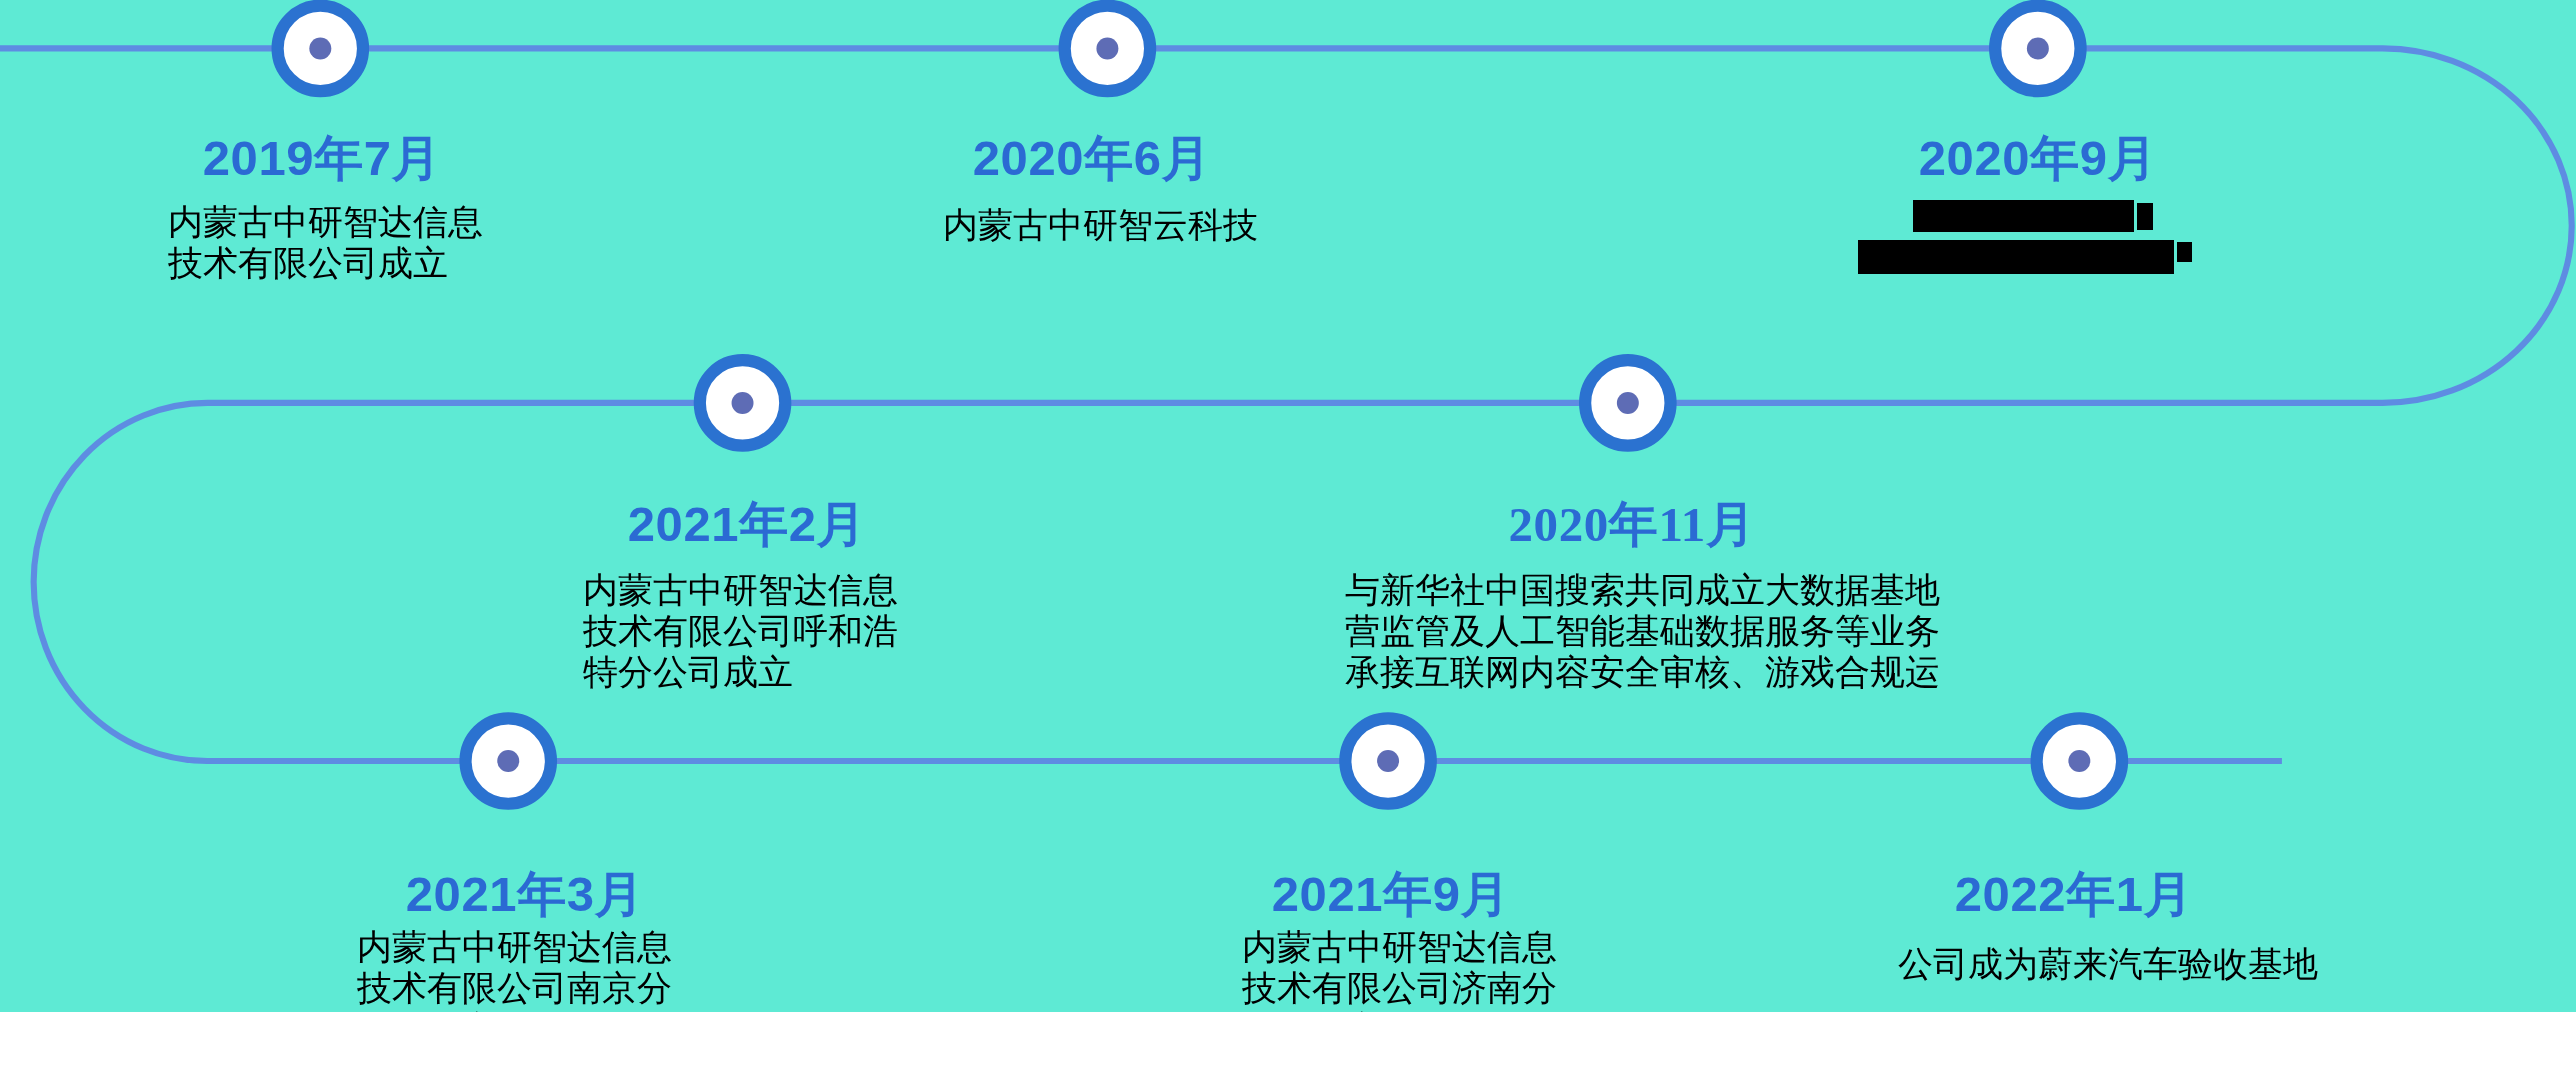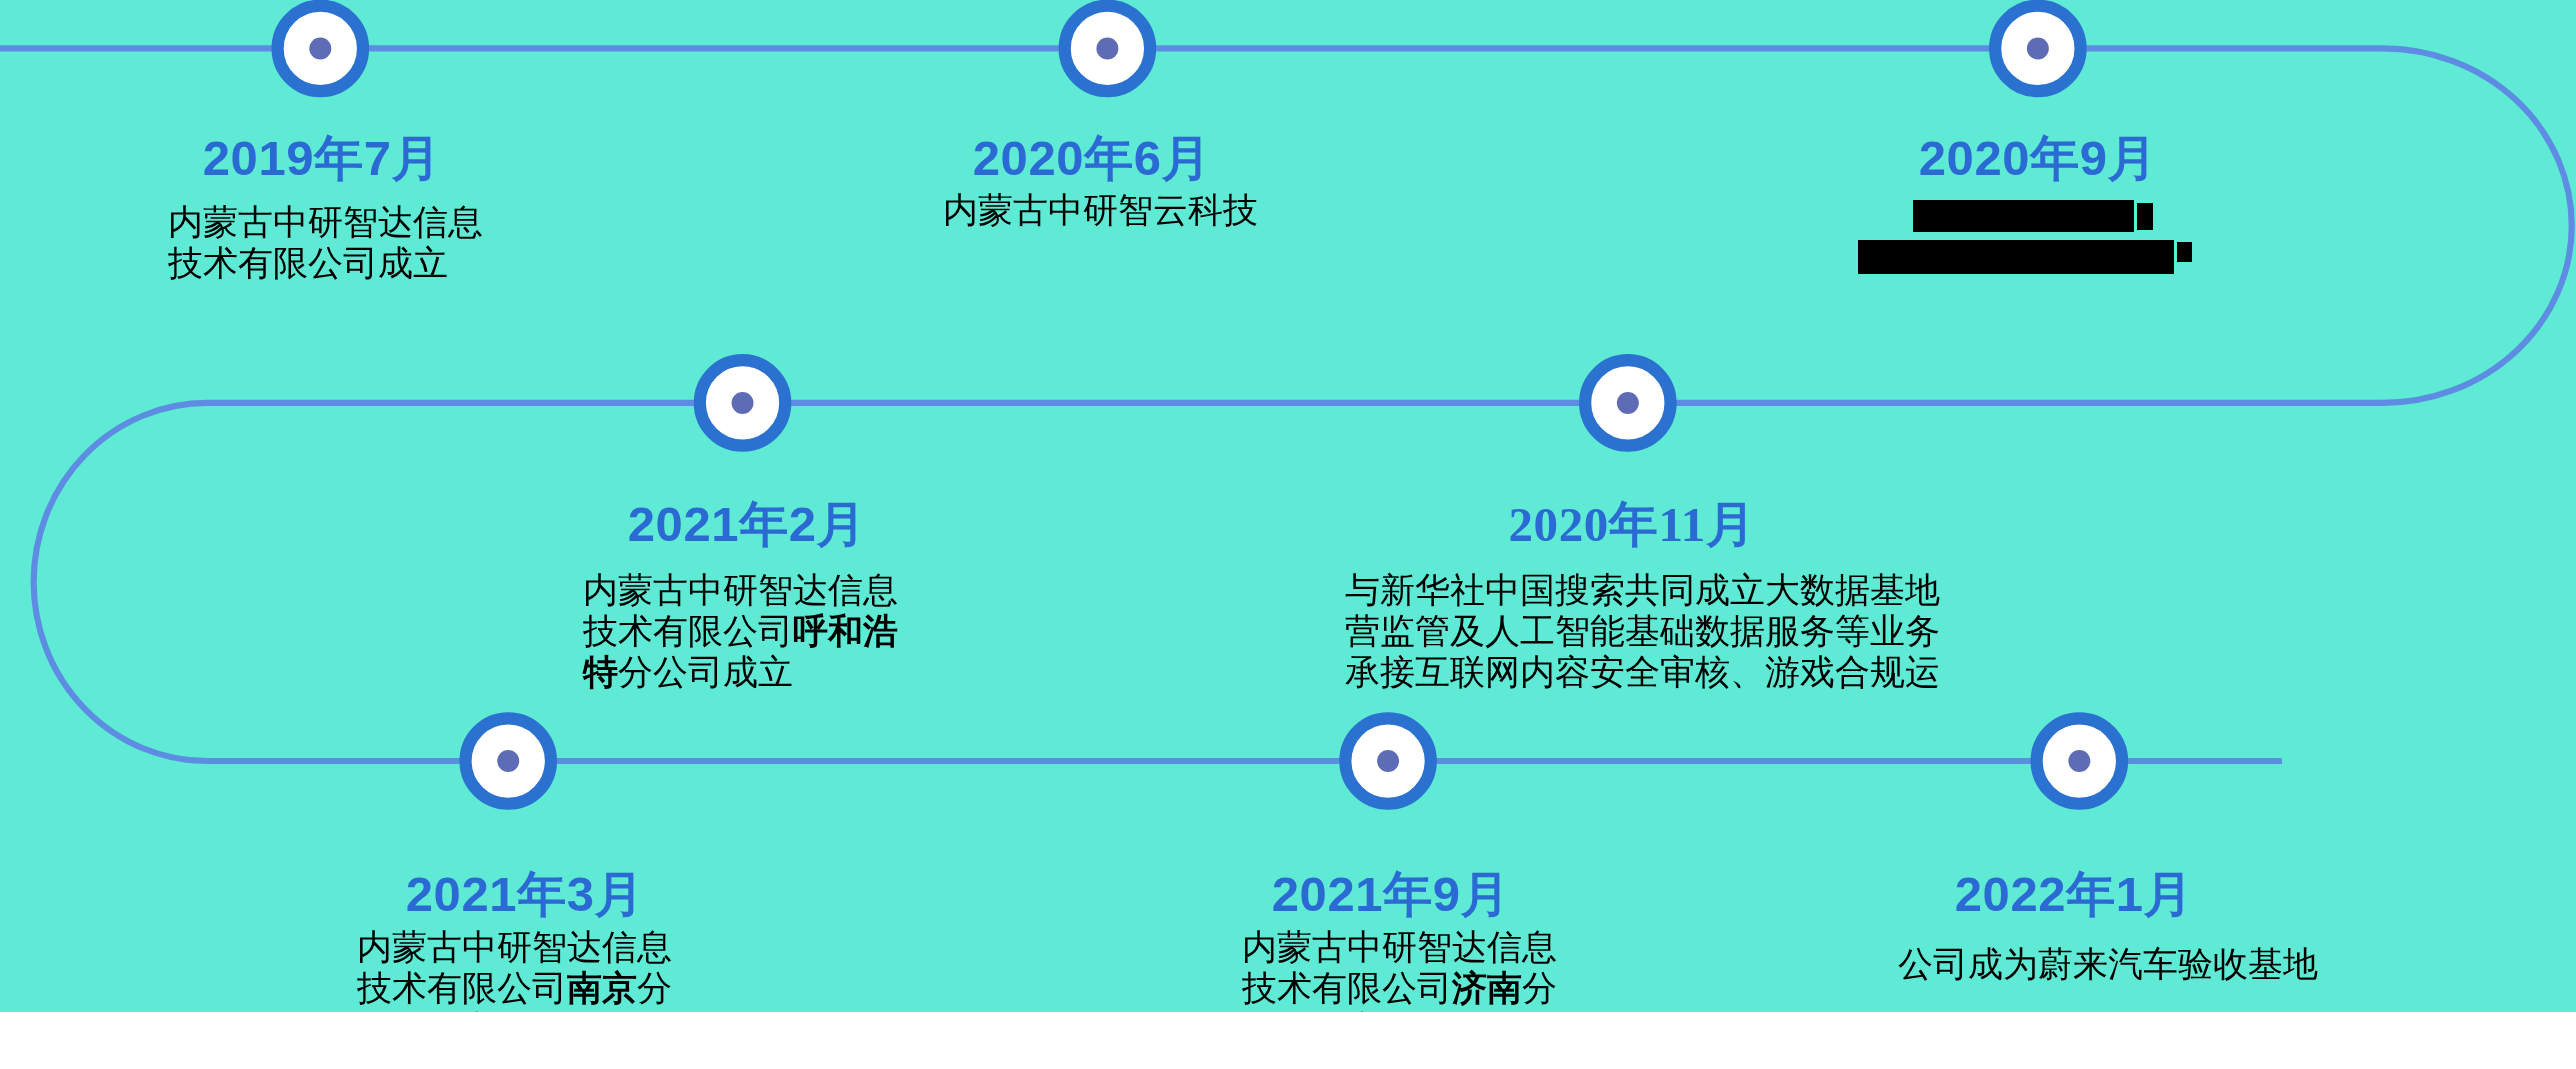--- a/index.html
+++ b/index.html
@@ -21,21 +21,21 @@
     letter-spacing:0.6px;
     white-space:nowrap;
   }
   .body{
     position:absolute;
     font-size:35px;
     line-height:41px;
     color:#000000;
     white-space:nowrap;
   }
-  .b{font-weight:700;}
+  .b{font-weight:400;}
   .redaction{position:absolute;background:#000000;}
 </style>
 </head>
 <body>
 
 <div class="canvas">
 
   <svg class="track" width="2576" height="1070" viewBox="0 0 4222 1753">
     <path d="M 0 79 H 3905 A 310 290.5 0 0 1 3905 660 H 340 A 285 293.5 0 0 0 340 1247 H 3740" fill="none" stroke="#5e8ce2" stroke-width="10"></path>
 
@@ -78,21 +78,21 @@
   <div class="milestone">
     <div class="date" style="left:322px;top:126px;color:#2b6ad3;">2019年7月</div>
     <div class="body" style="left:168px;top:201px;">
       <div><span>内蒙古中研智达信息</span></div>
       <div><span>技术有限公司成立</span></div>
     </div>
   </div>
 
   <div class="milestone">
     <div class="date" style="left:1092px;top:126px;color:#2b6ad3;">2020年6月</div>
-    <div class="body" style="left:943px;top:189px;text-align:center;">
+    <div class="body" style="left:943px;top:204px;text-align:center;">
       <div><span>内蒙古中研智云科技</span></div>
     </div>
   </div>
 
   <div class="milestone">
     <div class="date" style="left:2038px;top:126px;color:#2b6ad3;">2020年9月</div>
     <div class="redaction" style="left:1913px;top:200px;width:221px;height:32px;"></div>
     <div class="redaction" style="left:2137px;top:203px;width:16px;height:27px;"></div>
     <div class="redaction" style="left:1858px;top:240px;width:316px;height:34px;"></div>
     <div class="redaction" style="left:2177px;top:242px;width:14.6px;height:19.5px;"></div>

